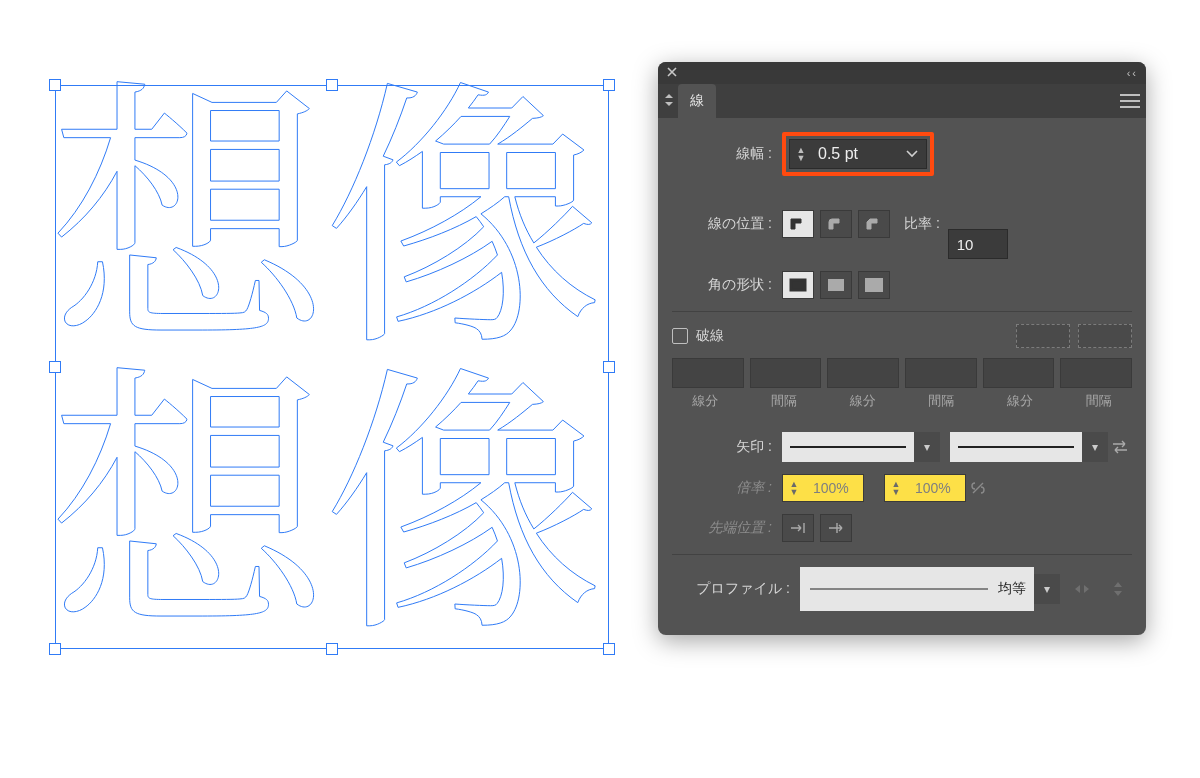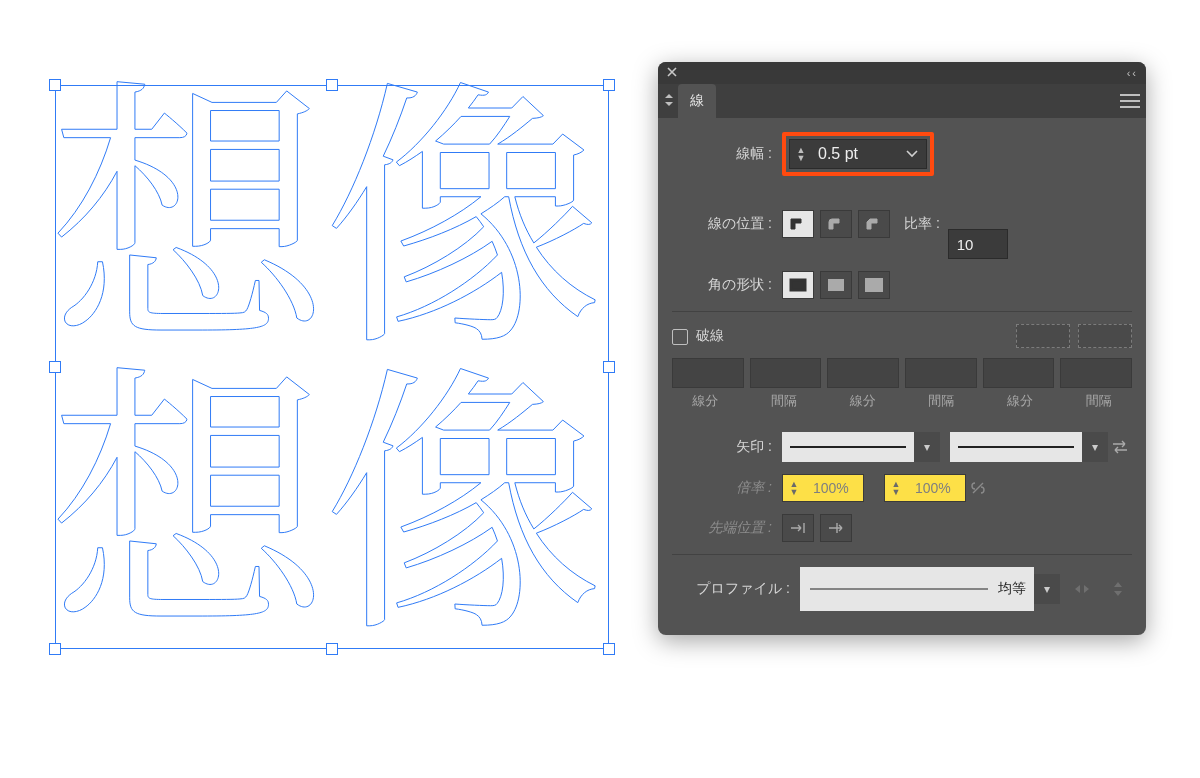--- a/index.html
+++ b/index.html
@@ -177,21 +177,21 @@
     border:1px solid #3a3a3a;
   }
   .iconbtn.active { background:#e6e6e6; }
   .iconbtn.active svg * { stroke:#333; fill:#333; }
   .iconbtn svg { width:18px; height:14px; }
   .iconbtn svg * { stroke:#aaa; fill:#aaa; }
 
   .sep { height:1px; background:#424242; margin: 6px 0 12px 0; }
 
   .chk-row { display:flex; align-items:center; justify-content:space-between; margin-bottom:10px; }
-  .chk { display:flex; align-items:flex-end; gap:8px; }
+  .chk { display:flex; align-items:center; gap:8px; }
   .chkbox {
     width:16px; height:16px; border:1.5px solid #bfbfbf; border-radius:2px;
     display:inline-block;
   }
   .dashopt-group { display:flex; gap:8px; }
   .dashopt {
     width:54px; height:24px;
     border:1.5px dashed #7c7c7c;
     background:#4a4a4a;
   }

